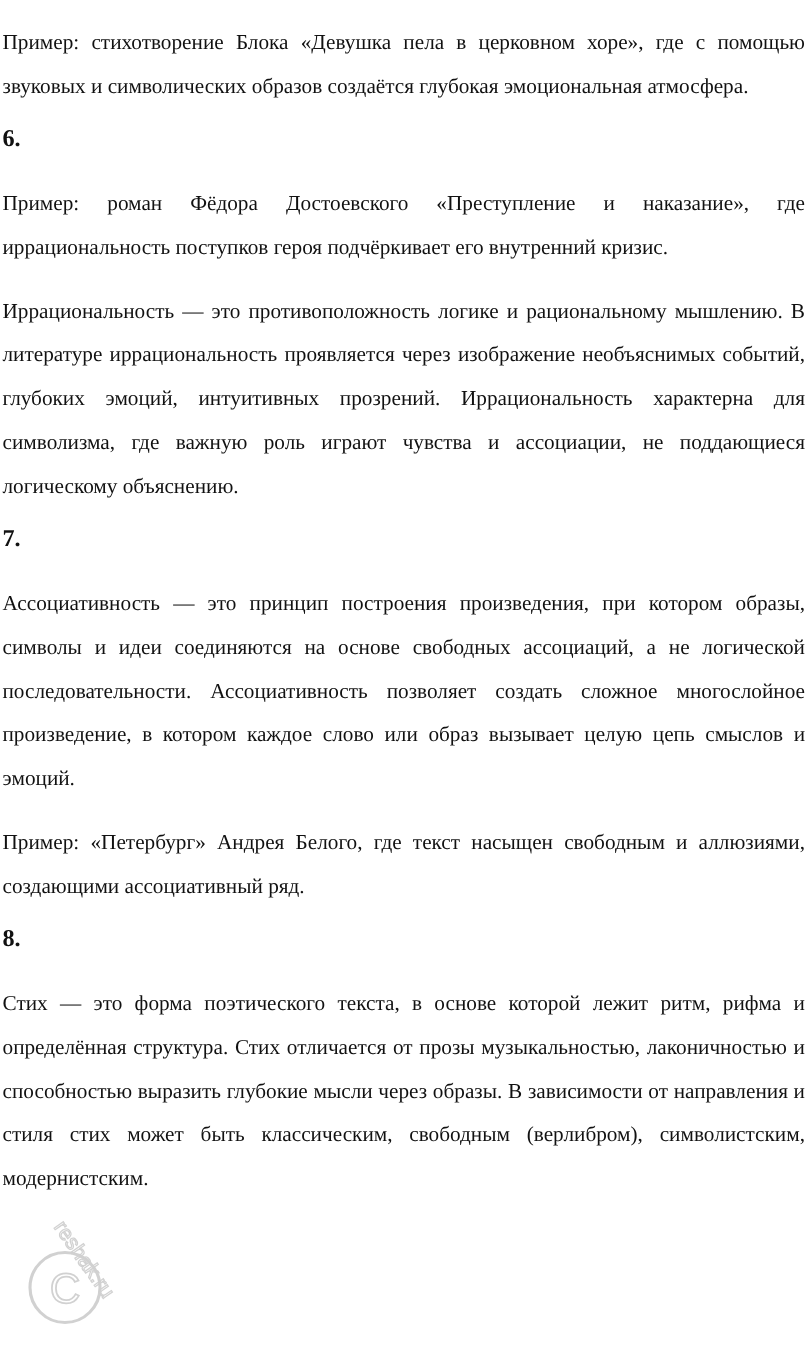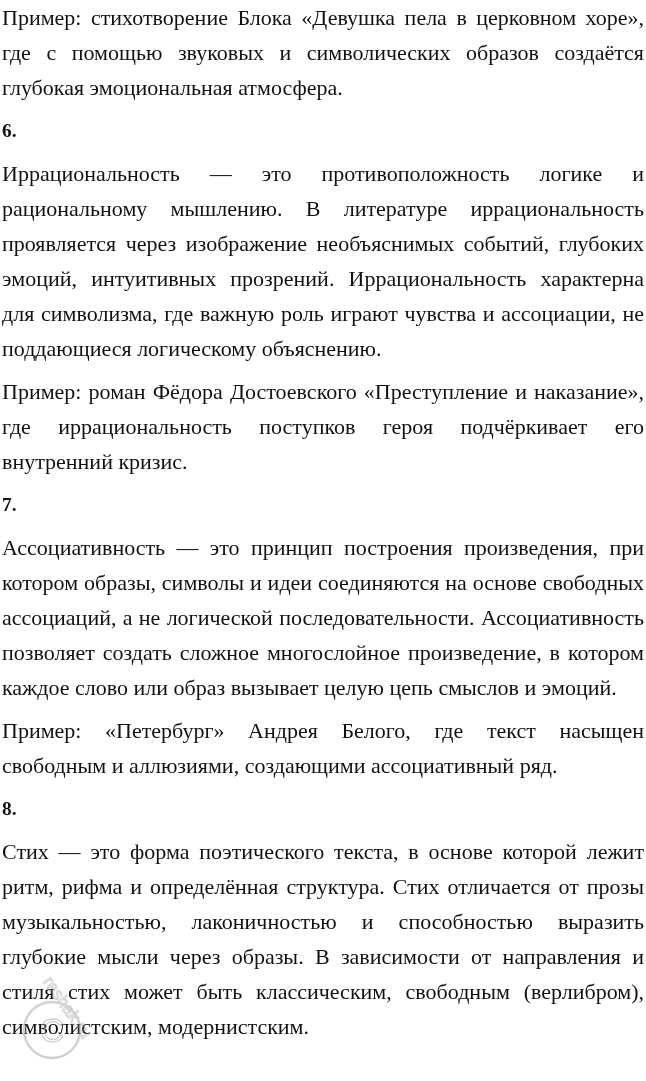--- a/index.html
+++ b/index.html
@@ -15,24 +15,24 @@
       font-family: "Liberation Serif", "DejaVu Serif", serif;
       color: #111111;
     }
     .page {
       position: absolute;
       left: 2px;
       top: 0;
       width: 642px;
     }
     .para {
-      font-size: 22px;
+      font-size: 17px;
       line-height: 35px;
       text-align: justify;
-      margin: 0 0 8px 0;
+      margin: 16px 0 8px 0;
       hyphens: none;
       font-family: Liberation Serif, serif;
     }
     .num {
       font-size: 19.4px;
       font-weight: bold;
       line-height: 35px;
       margin: 0 0 8px 0;
     }
     .watermark {
@@ -44,22 +44,22 @@
       pointer-events: none;
       opacity: 0.45;
     }
   </style>
 </head>
 <body>
 
 <div class="page">
   <p class="para">Пример: стихотворение Блока «Девушка пела в церковном хоре», где с помощью звуковых и символических образов создаётся глубокая эмоциональная атмосфера.</p>
   <div class="num">6.</div>
+  <p class="para">Пример: роман Фёдора Достоевского «Преступление и наказание», где иррациональность поступков героя подчёркивает его внутренний кризис.</p>
   <p class="para">Иррациональность — это противоположность логике и рациональному мышлению. В литературе иррациональность проявляется через изображение необъяснимых событий, глубоких эмоций, интуитивных прозрений. Иррациональность характерна для символизма, где важную роль играют чувства и ассоциации, не поддающиеся логическому объяснению.</p>
-  <p class="para">Пример: роман Фёдора Достоевского «Преступление и наказание», где иррациональность поступков героя подчёркивает его внутренний кризис.</p>
   <div class="num">7.</div>
   <p class="para">Ассоциативность — это принцип построения произведения, при котором образы, символы и идеи соединяются на основе свободных ассоциаций, а не логической последовательности. Ассоциативность позволяет создать сложное многослойное произведение, в котором каждое слово или образ вызывает целую цепь смыслов и эмоций.</p>
   <p class="para">Пример: «Петербург» Андрея Белого, где текст насыщен свободным и аллюзиями, создающими ассоциативный ряд.</p>
   <div class="num">8.</div>
   <p class="para">Стих — это форма поэтического текста, в основе которой лежит ритм, рифма и определённая структура. Стих отличается от прозы музыкальностью, лаконичностью и способностью выразить глубокие мысли через образы. В зависимости от направления и стиля стих может быть классическим, свободным (верлибром), символистским, модернистским.</p>
 </div>
 
 <div class="watermark">
   <svg width="110" height="110" viewBox="0 0 110 110">
     <circle cx="38" cy="72" r="28" fill="none" stroke="#9a9a9a" stroke-width="2.5"></circle>

